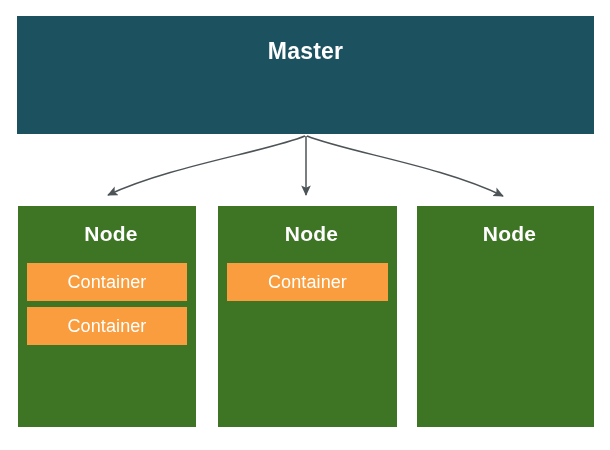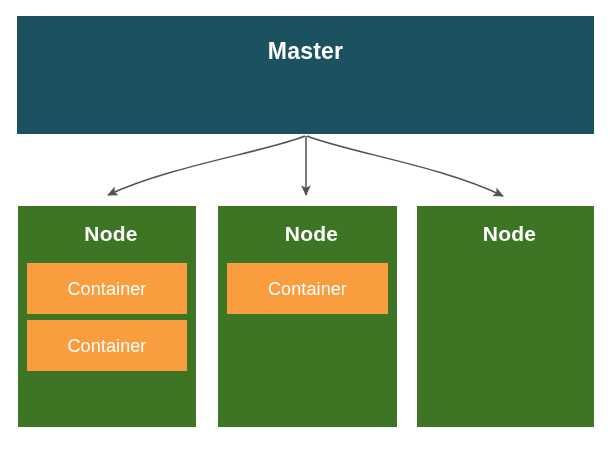--- a/index.html
+++ b/index.html
@@ -79,21 +79,21 @@
     left: 0;
     top: 57px;
     width: 100%;
     padding: 0 9px;
     box-sizing: border-box;
     display: flex;
     flex-direction: column;
     gap: 6px;
   }
   .container-box {
-    height: 51px;
+    height: 38px;
     background: #f99d3e;
     display: flex;
     align-items: center;
     justify-content: center;
   }
   .container-label {
     color: #ffffff;
     font-size: 18px;
     font-weight: normal;
     line-height: 18px;

